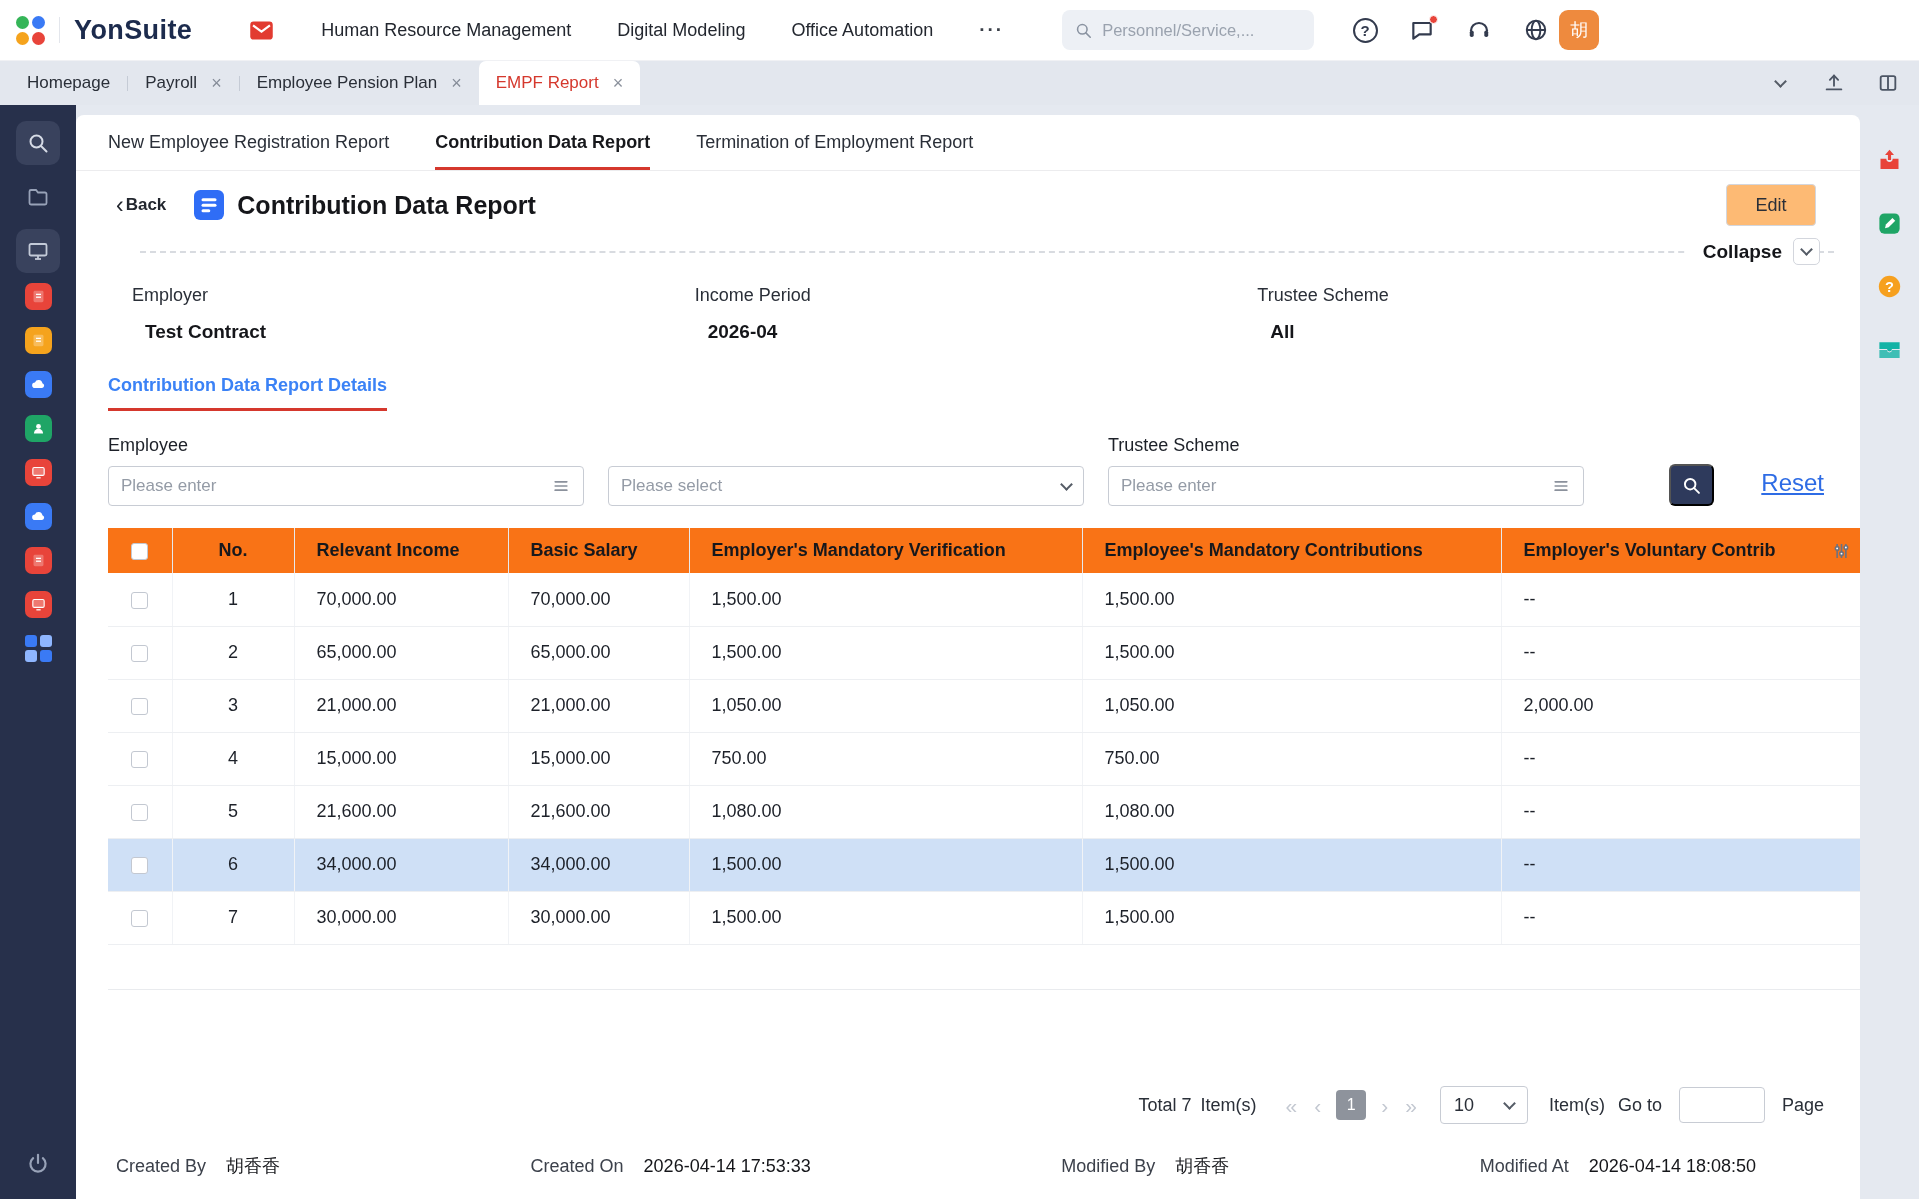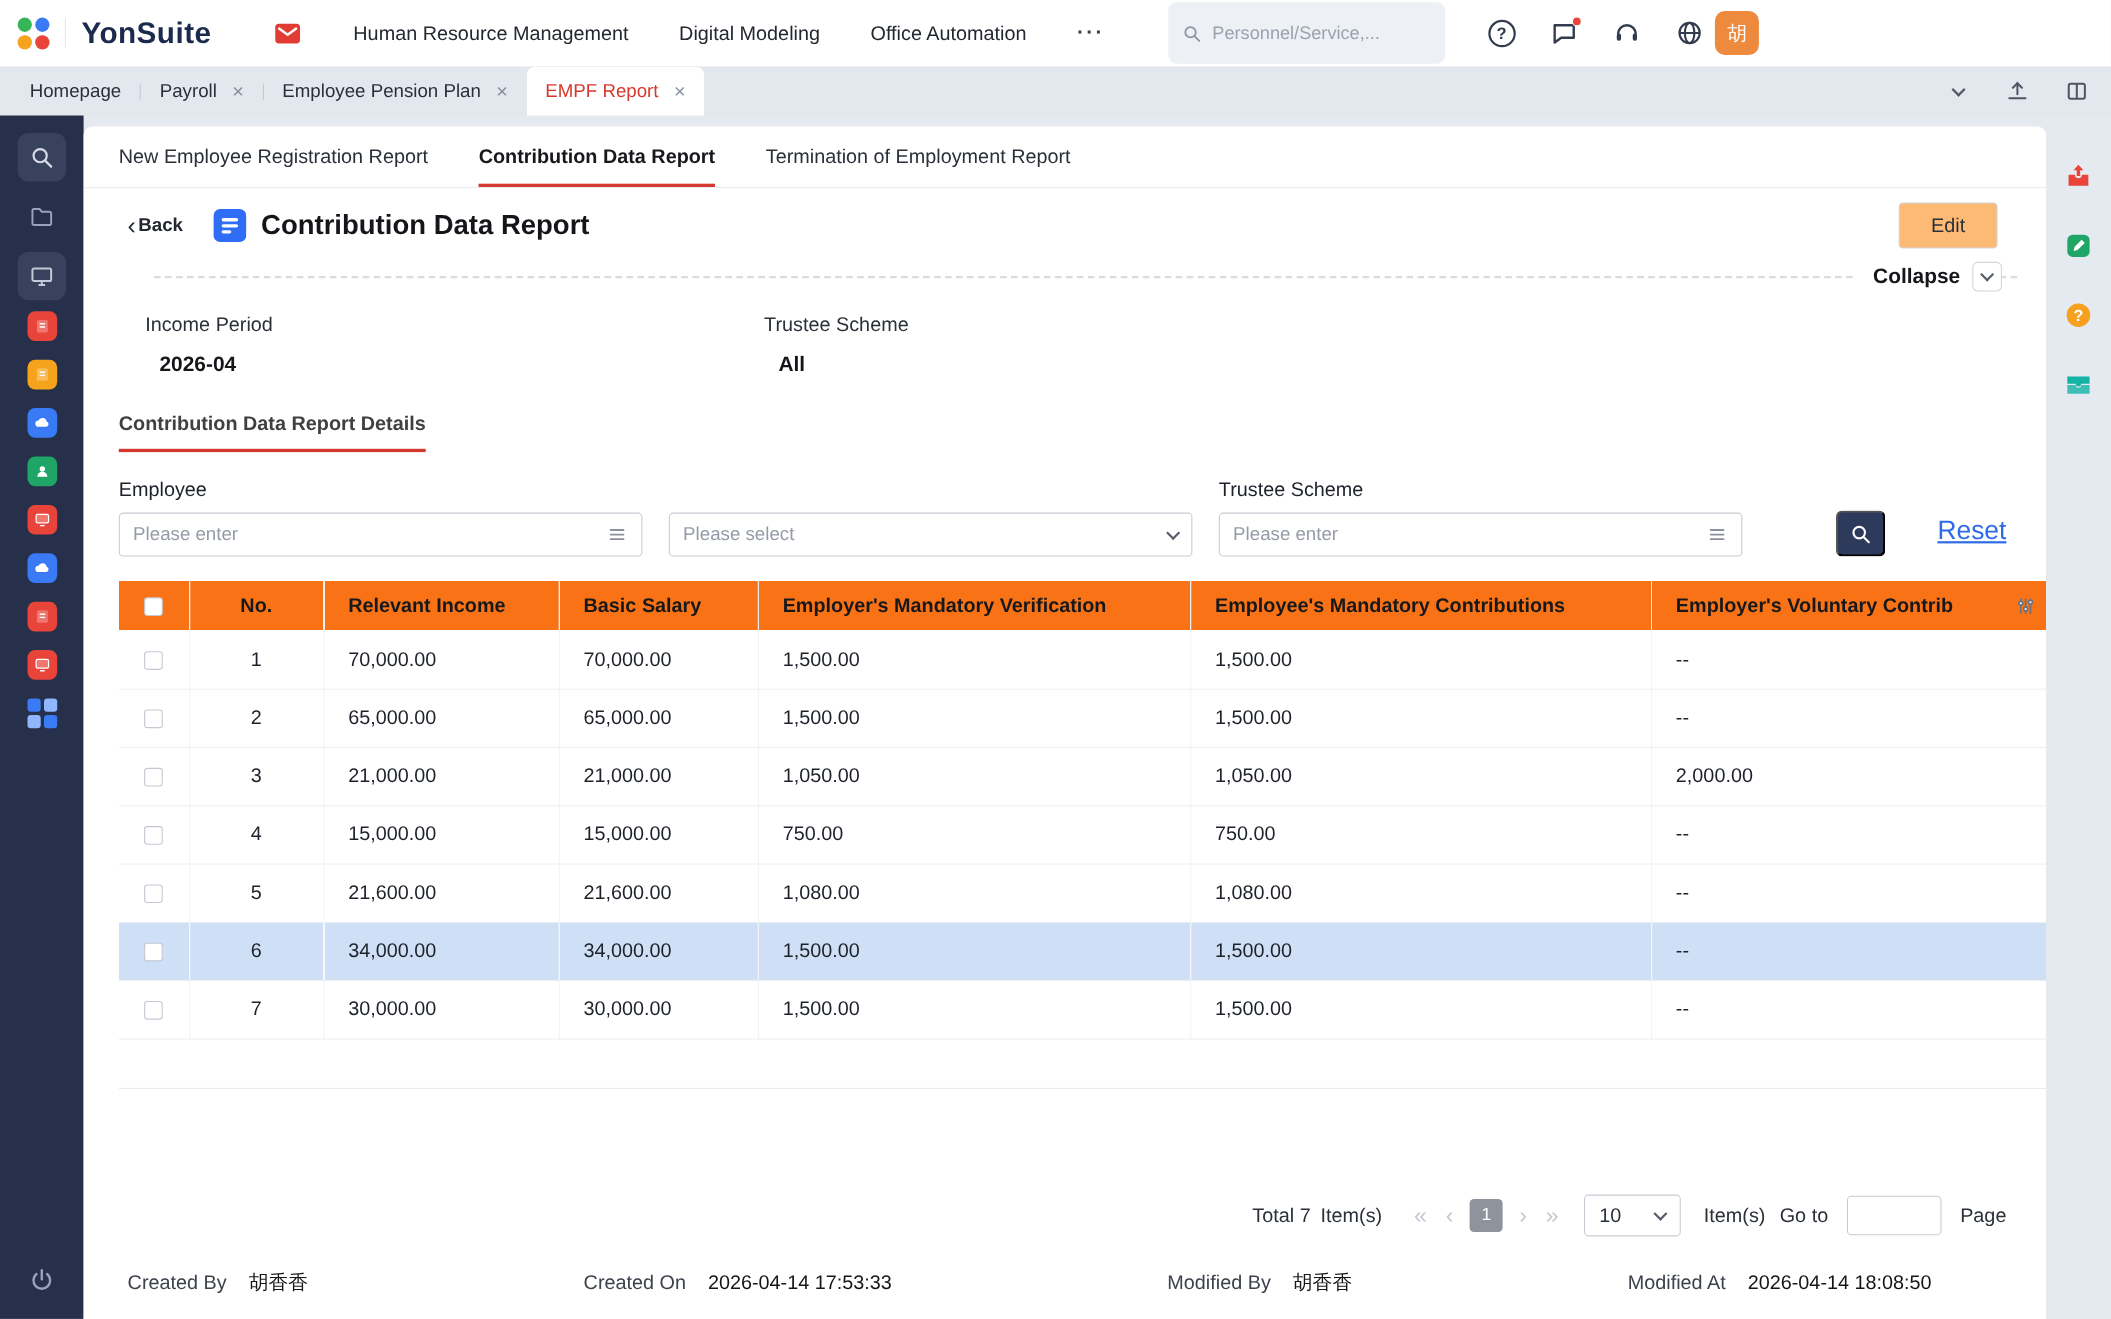--- a/index.html
+++ b/index.html
@@ -13,21 +13,21 @@
   .logo-dots { display:grid; grid-template-columns:13px 13px; gap:3px; margin-right:14px; cursor:pointer; }
   .logo-dots i { width:13px; height:13px; border-radius:50%; display:block; }
   .d1{background:#35b558}.d2{background:#3a7af5}.d3{background:#f5a31d}.d4{background:#e8443a}
   .brand-sep { width:1px; height:26px; background:#e3e6ec; margin-right:14px; }
   .brand { font-size:27px; font-weight:800; color:#1c2b4d; letter-spacing:.4px; margin-right:56px; }
   .mail-badge { margin-right:46px; cursor:pointer; }
   .mail-badge svg { width:27px; height:27px; }
   .topnav { display:flex; align-items:center; gap:46px; font-size:18px; color:#23272f; }
   .nav-item { cursor:pointer; white-space:nowrap; }
   .more-dots { font-size:19px; font-weight:700; letter-spacing:2px; color:#3a3f48; margin-left:46px; cursor:pointer; }
-  .top-search { margin-left:58px; width:252px; height:56px; background:#edf0f5; border-radius:8px; display:flex; align-items:center; padding:0 12px; gap:9px; }
+  .top-search { margin-left:58px; width:252px; height:40px; background:#edf0f5; border-radius:8px; display:flex; align-items:center; padding:0 12px; gap:9px; }
   .top-search svg { width:19px; height:19px; color:#8a93a1; flex:0 0 auto; }
   .top-search input { border:none; background:transparent; outline:none; font-size:16.5px; color:#333; width:100%; }
   .top-search input::placeholder { color:#9aa2ae; }
   .top-icons { display:flex; align-items:center; gap:27px; margin-left:36px; color:#333b4e; }
   .icon-btn { width:30px; height:30px; display:flex; align-items:center; justify-content:center; position:relative; cursor:pointer; }
   .icon-btn svg { width:26px; height:26px; }
   .help-circle { width:25px; height:25px; border:2px solid #333b4e; border-radius:50%; font-size:15px; font-weight:700; display:flex; align-items:center; justify-content:center; }
   .badge-dot { position:absolute; top:0; right:-1px; width:9px; height:9px; background:#e8443a; border-radius:50%; border:1.5px solid #fff; }
   .avatar { width:40px; height:40px; border-radius:9px; background:#ee8a3e; color:#fff; font-size:18px; display:flex; align-items:center; justify-content:center; margin-left:8px; cursor:pointer; }
 
@@ -79,21 +79,21 @@
   .collapse-row { position:relative; margin:20px 26px 0 64px; border-top:2px dashed #d8dbe0; flex:0 0 auto; }
   .collapse-ctl { position:absolute; right:14px; top:-15px; background:#fff; padding-left:16px; display:flex; align-items:center; gap:11px; cursor:pointer; }
   .collapse-label { font-size:19px; font-weight:700; color:#15161a; }
   .sq-btn { width:27px; height:27px; border:1px solid #d3d6dd; border-radius:5px; display:flex; align-items:center; justify-content:center; background:#fff; cursor:pointer; }
 
   .info-row { display:grid; grid-template-columns:1fr 1fr 1fr; padding:32px 40px 4px 56px; flex:0 0 auto; }
   .info-label { font-size:18px; color:#2a2f38; }
   .info-value { margin-top:15px; padding-left:13px; font-size:19px; font-weight:700; color:#15161a; }
 
   .details-row { display:flex; align-items:center; padding:28px 36px 2px 32px; flex:0 0 auto; }
-  .details-title { font-size:18px; font-weight:700; color:#404040; padding-bottom:12px; border-bottom:3px solid #d5382d; }
+  .details-title { font-size:18px; font-weight:700; color:#3b82f6; padding-bottom:12px; border-bottom:3px solid #d5382d; }
   .details-actions { margin-left:auto; display:flex; gap:17px; align-items:center; }
   .btn-red { height:42px; padding:0 19px; background:#dc392e; color:#fff; font-size:18px; border-radius:4px; display:flex; align-items:center; cursor:pointer; }
   .btn-ghost { height:42px; padding:0 17px; border:1px solid #d3d6dd; border-radius:4px; background:#fff; font-size:18px; color:#2a2f38; display:flex; align-items:center; gap:11px; cursor:pointer; }
 
   .filters-row { display:flex; align-items:flex-end; padding:22px 36px 22px 32px; gap:24px; flex:0 0 auto; }
   .filter { width:476px; }
   .filter-label { font-size:18px; color:#1d2129; margin-bottom:10px; }
   .finput { height:40px; border:1px solid #c8ccd4; border-radius:4px; display:flex; align-items:center; padding:0 12px; gap:8px; background:#fff; cursor:text; }
   .finput input { flex:1; border:none; outline:none; font-size:17px; color:#333; background:transparent; min-width:0; }
   .finput input::placeholder { color:#949ba6; }
@@ -344,20 +344,24 @@
       <div class="collapse-row">
         <span class="collapse-ctl">
           <span class="collapse-label">Collapse</span>
           <span class="sq-btn">
               <span class="chev"></span>
             </span>
         </span>
       </div>
 
       <div class="info-row">
+        <div>
+          <div class="info-label">Employer</div>
+          <div class="info-value">Test Contract</div>
+        </div>
         <div>
           <div class="info-label">Income Period</div>
           <div class="info-value">2026-04</div>
         </div>
         <div>
           <div class="info-label">Trustee Scheme</div>
           <div class="info-value">All</div>
         </div>
       </div>
 

